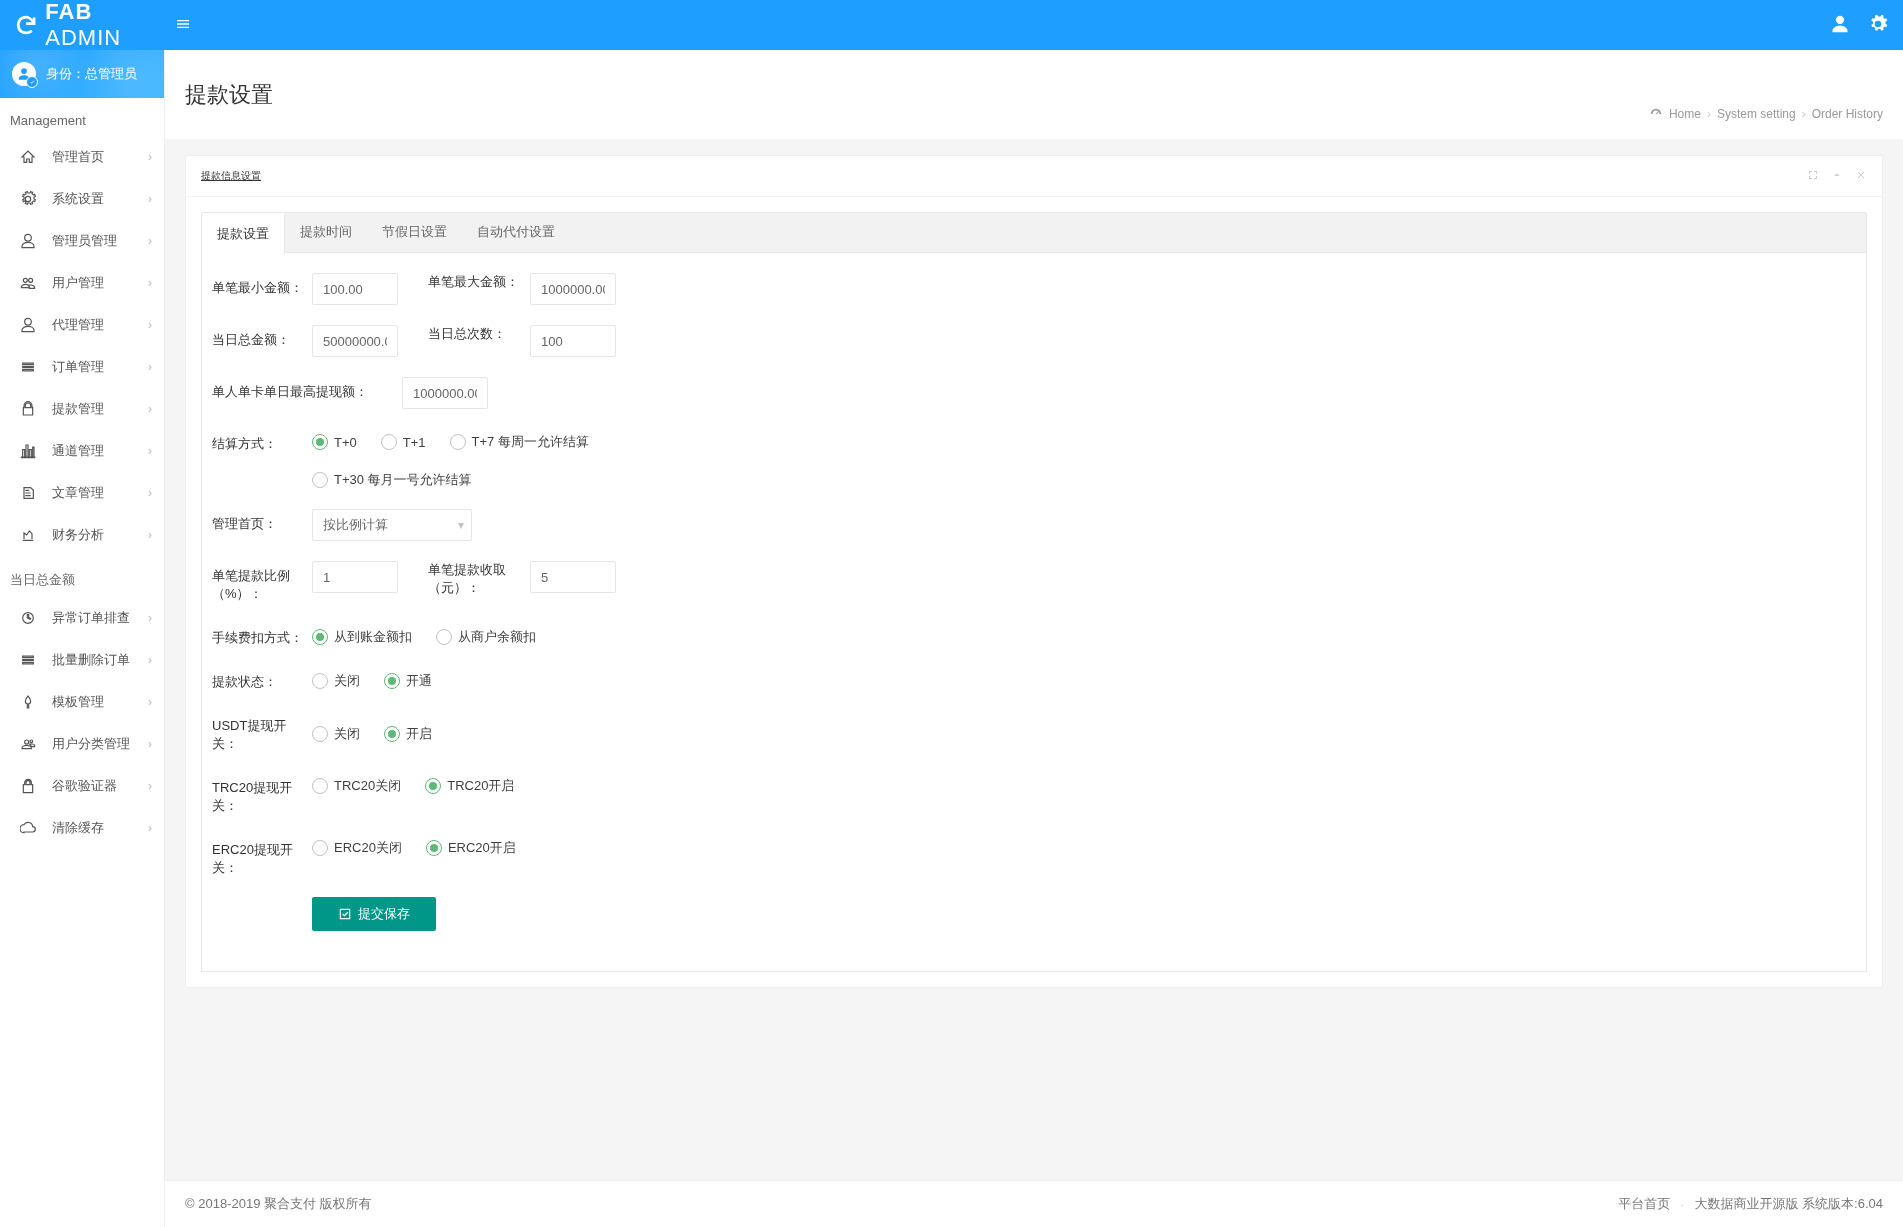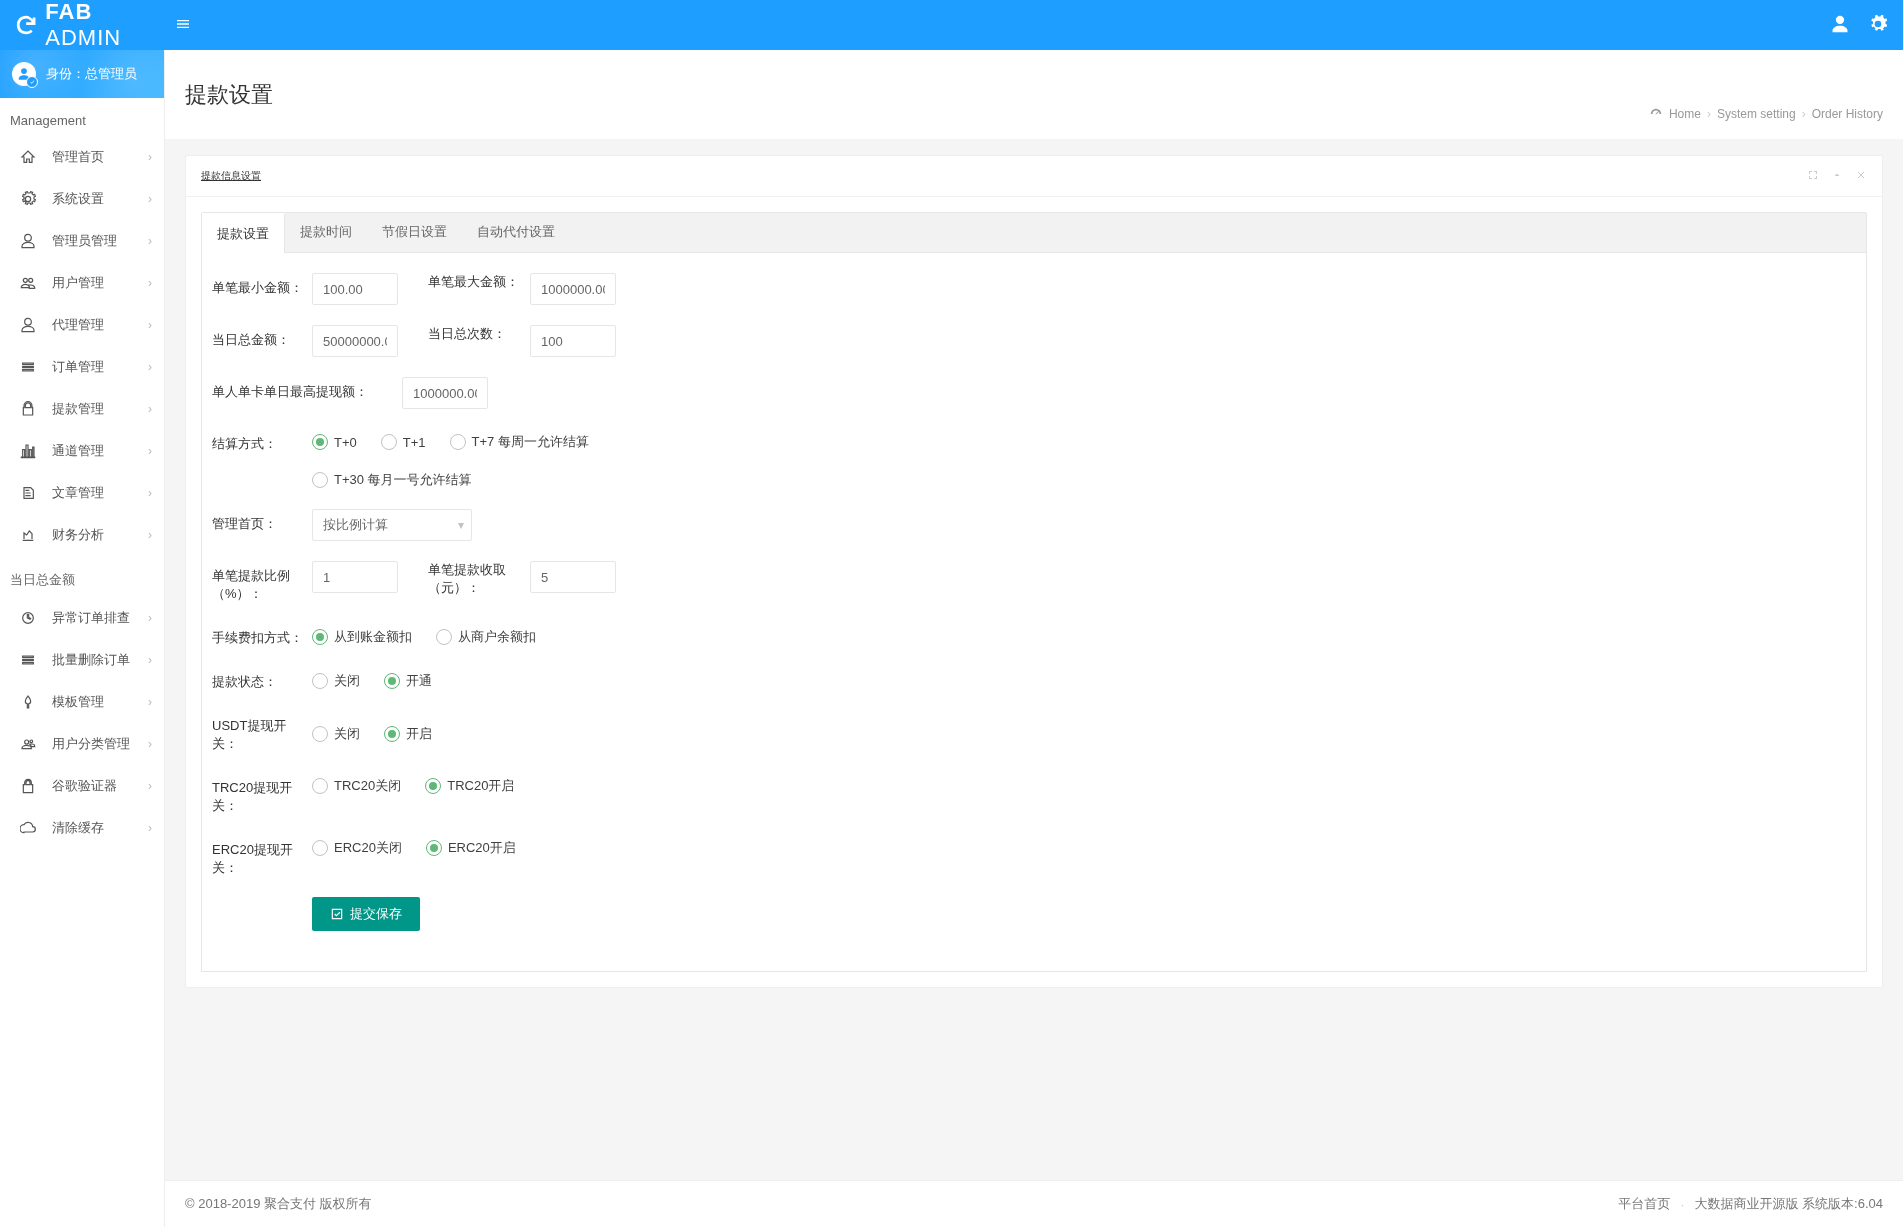--- a/index.html
+++ b/index.html
@@ -66,21 +66,21 @@
 .layui-select { position:relative; display:inline-block; }
 .layui-select .sel-display { height:32px; line-height:30px; border:1px solid #e6e6e6; border-radius:2px; padding:0 28px 0 10px; font-size:13px; width:160px; color:#666; background:#fff; cursor:pointer;}
 .layui-select .sel-caret { position:absolute; right:8px; top:50%; transform:translateY(-50%); color:#c2c2c2; font-size:12px;}
 
 .radio-group { display:flex; flex-wrap:wrap; gap:20px 24px; padding-top:4px;}
 .radio { display:flex; align-items:center; cursor:pointer; font-size:13px; color:#404040; }
 .radio .dot { width:16px; height:16px; border:1px solid #c2c2c2; border-radius:50%; margin-right:6px; position:relative; flex-shrink:0;}
 .radio.checked .dot { border-color:#5FB878; }
 .radio.checked .dot::after { content:""; position:absolute; inset:3px; background:#5FB878; border-radius:50%;}
 
-.btn-submit { background:#009688; color:#fff; border:none; padding:8px 18px; font-size:13px; border-radius:2px; cursor:pointer; display:inline-flex; align-items:center; gap:6px;}
+.btn-submit { background:#009688; color:#fff; border:none; padding:8px 26px; font-size:13px; border-radius:2px; cursor:pointer; display:inline-flex; align-items:center; gap:6px;}
 .btn-submit svg{width:14px;height:14px;fill:#fff;}
 
 
 .footer { background:#fff; border-top:1px solid #eee; padding:14px 20px; display:flex; align-items:center; font-size:13px; color:#777;}
 .footer .right { margin-left:auto; display:flex; gap:10px; align-items:center;}
 .footer .dot-sep{color:#ccc;}
 </style>
 </head>
 <body>
 

